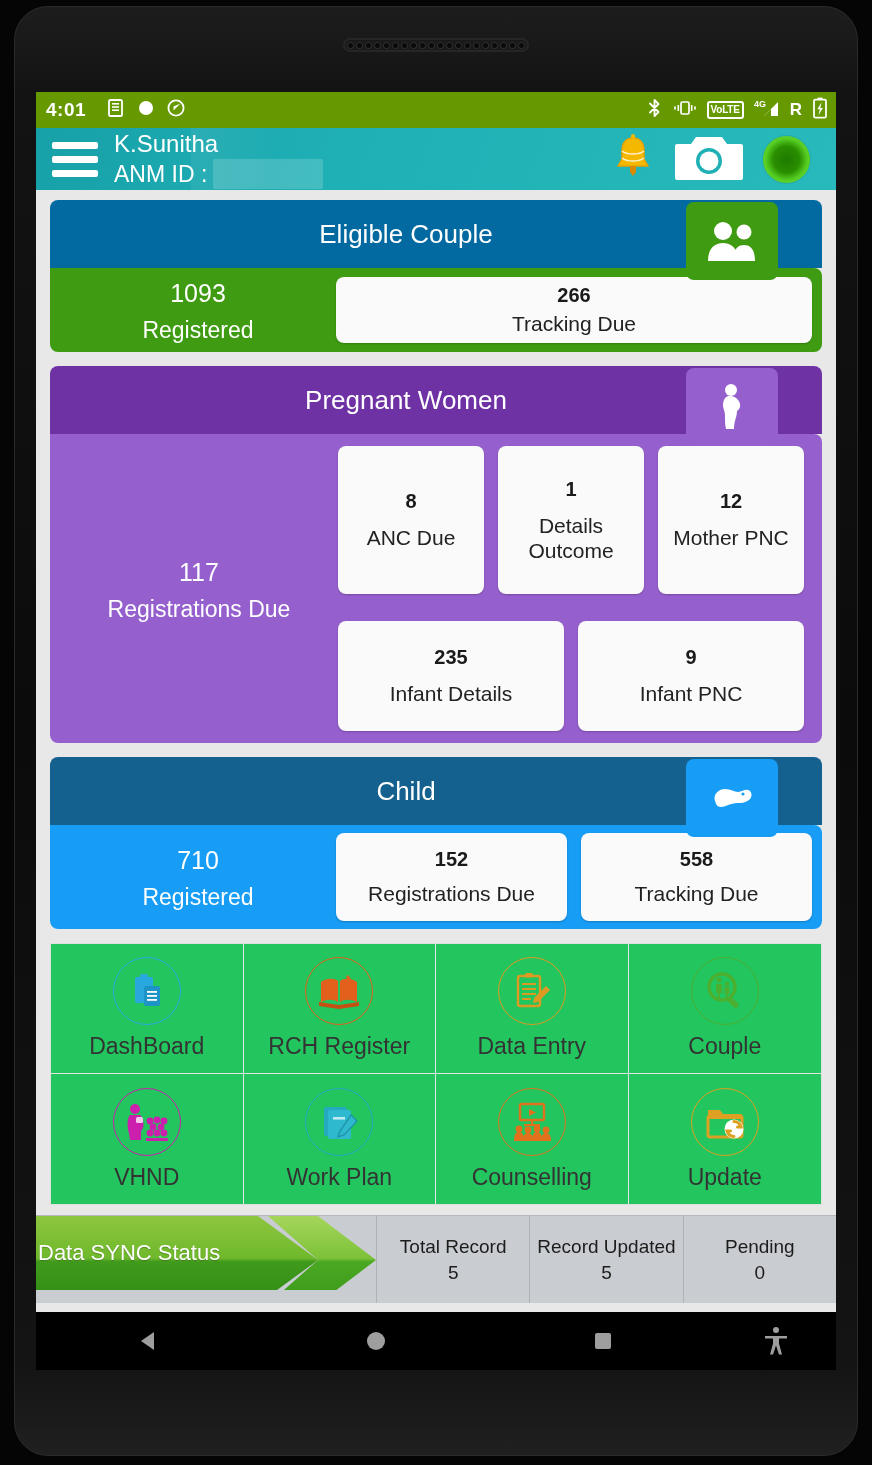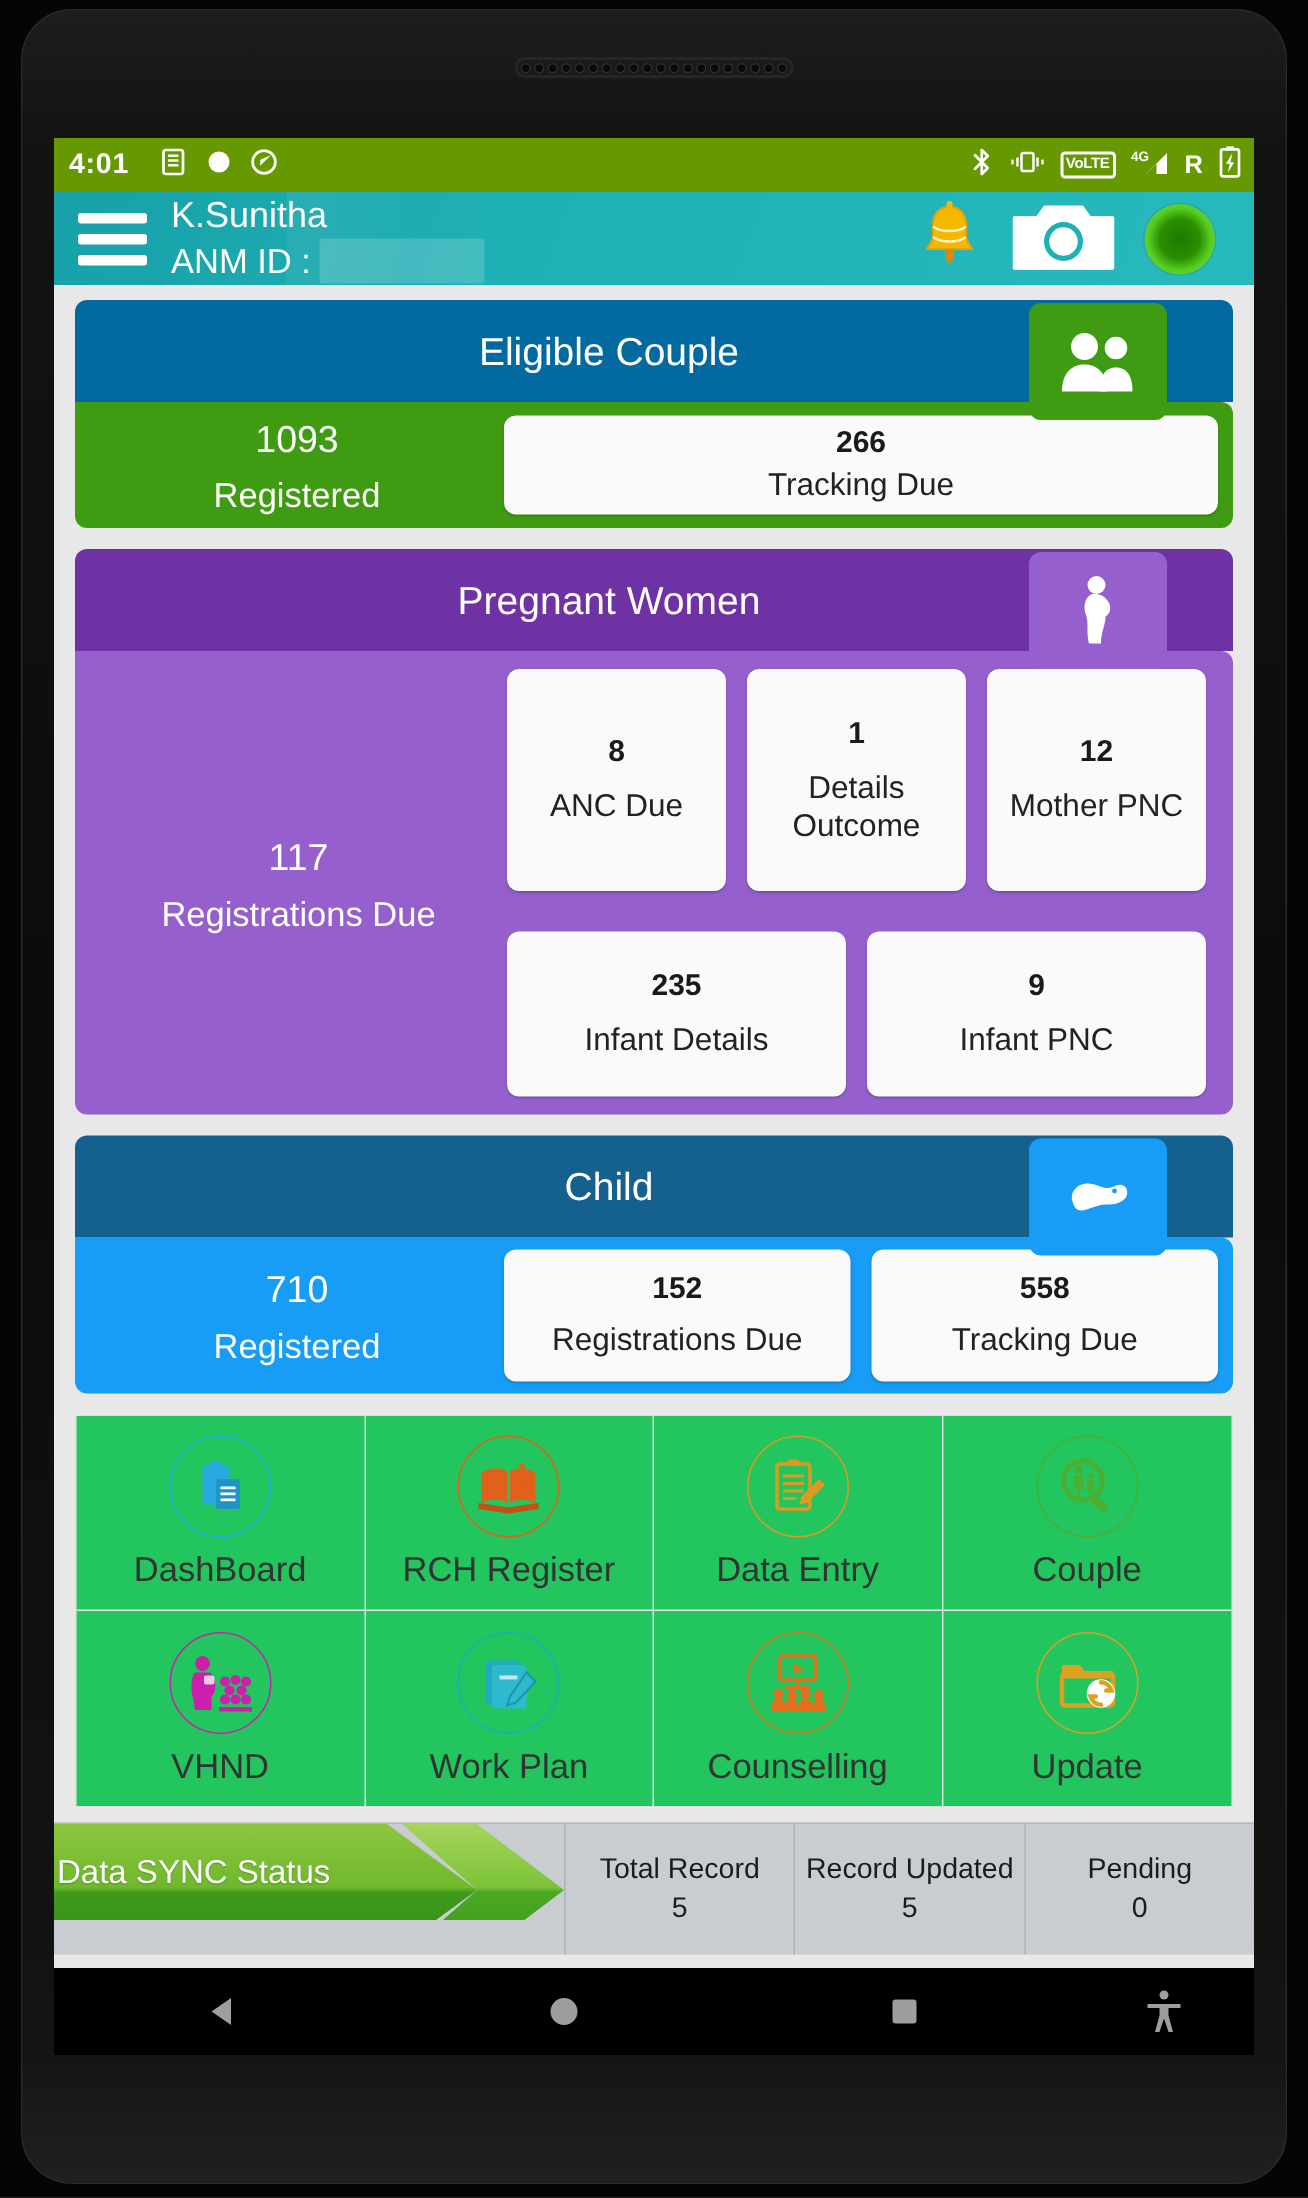--- a/index.html
+++ b/index.html
@@ -191,21 +191,21 @@
   }
   .menu-label { font-size: 23px; color: #333; }
 
   
   .syncbar {
     display: flex; height: 88px; background: #c9ccd1;
     border-top: 1px solid #b5b9bf;
     margin: 0 -14px;
   }
   .sync-arrow {
-    position: relative; width: 340px; height: 64px; overflow: hidden;
+    position: relative; width: 340px; height: 74px; overflow: hidden;
     display: flex; align-items: center;
   }
   .sync-arrow .label {
     position: relative; z-index: 3; color: #fff; font-size: 22px;
     padding-left: 2px; text-shadow: 0 1px 1px rgba(0,0,0,.25);
   }
   .sync-cell {
     flex: 1; border-left: 1px solid #aeb2b8;
     display: flex; flex-direction: column; align-items: center; justify-content: center;
     color: #1c1c1c;

